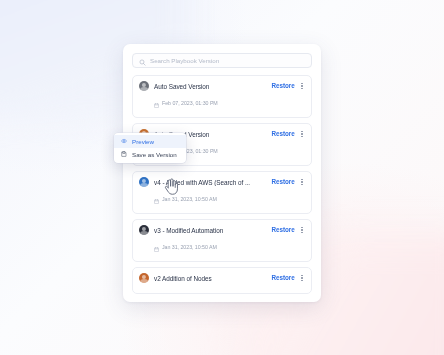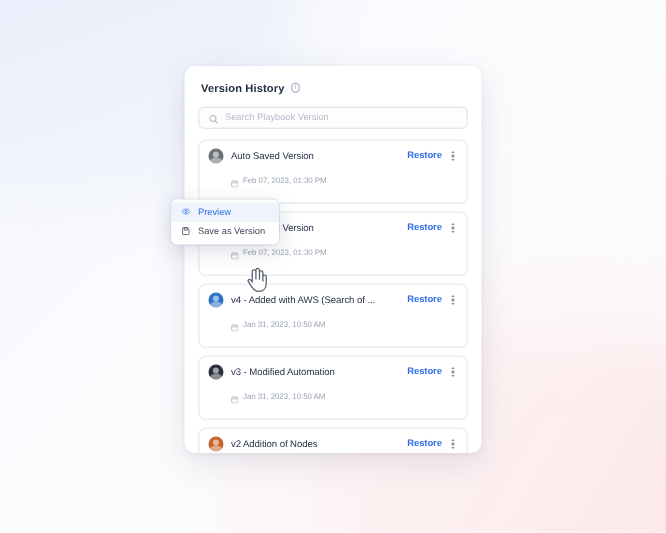--- a/index.html
+++ b/index.html
@@ -216,24 +216,20 @@
 </head>
 <body>
 
 <div id="backdrop">
   <div id="blob-blue"></div>
   <div id="blob-pink"></div>
 </div>
 
 <div id="card">
 
-  <div class="card-head">
-    <span class="card-title">Version History</span>
-    <span class="info-ic">i</span>
-  </div>
 
   <div class="search-box">
     <span class="search-ic">
       <svg width="7" height="7" viewBox="0 0 16 16">
         <circle cx="6.8" cy="6.8" r="4.6" fill="none" stroke="#b3bac8" stroke-width="1.6"></circle>
         <line x1="10.3" y1="10.3" x2="14" y2="14" stroke="#b3bac8" stroke-width="1.6" stroke-linecap="round"></line>
       </svg>
     </span>
     <span class="search-ph">Search Playbook Version</span>
   </div>

